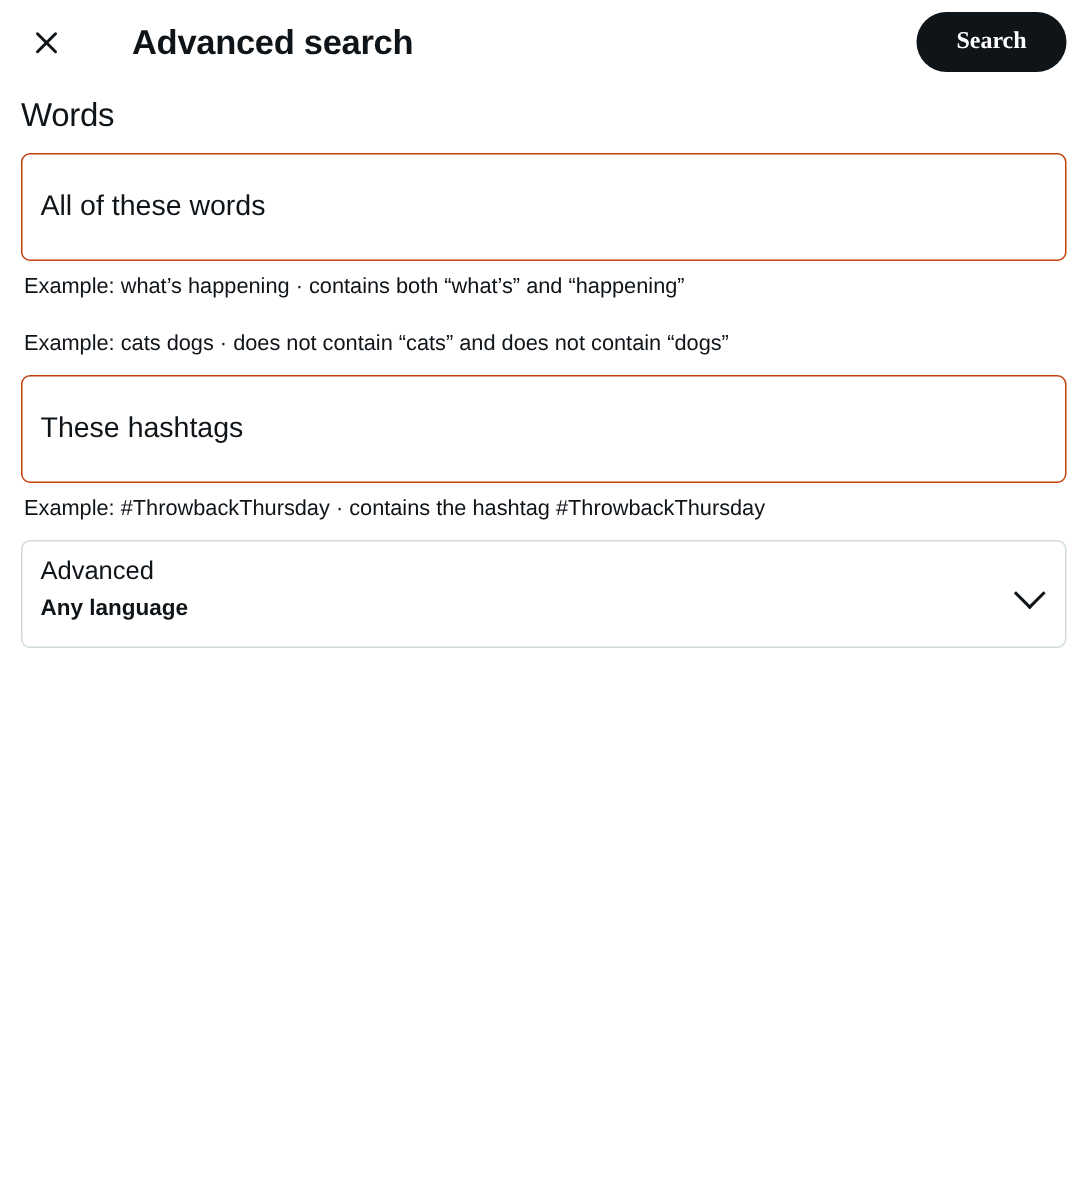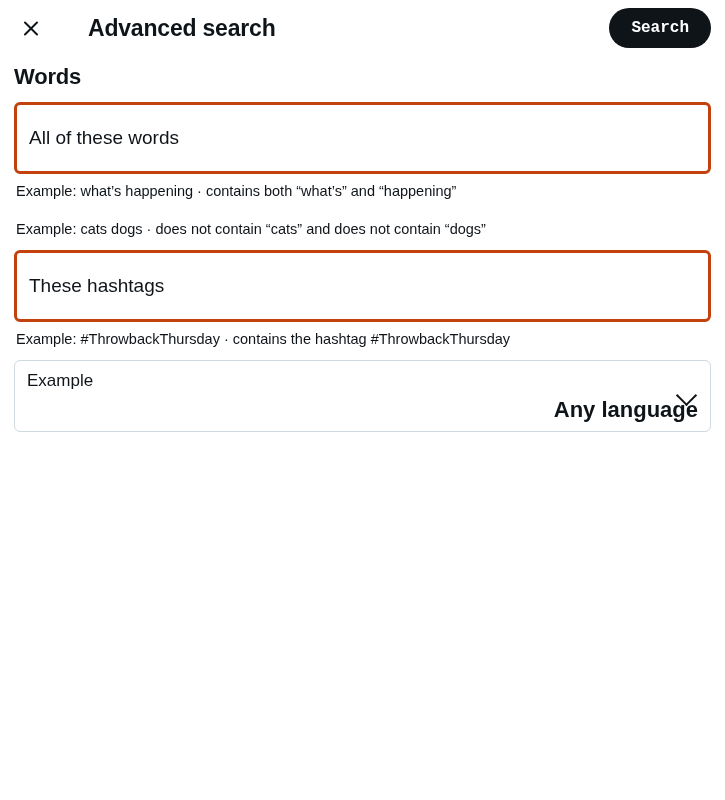--- a/index.html
+++ b/index.html
@@ -69,40 +69,40 @@
     top: 8px;
     height: 40px;
     min-width: 100px;
     padding: 6px 22px;
     background: #0f1419;
     color: #ffffff;
     border: none;
     border-radius: 9999px;
     font-size: 16px;
     font-weight: bold;
-    font-family: Liberation Mono, monospace;
+    font-family: Liberation Serif, serif;
     cursor: pointer;
     display: flex;
     align-items: center;
     justify-content: center;
   }
 
   
   .section-title {
     font-size: 22px;
-    font-weight: bold;
+    font-weight: normal;
     padding: 8px 14px 12px 14px;
     letter-spacing: -0.2px;
   }
 
   
   .fields { padding: 0 14px; }
   .field-group { margin-bottom: 12px; }
   .field-box {
-    border: 3px solid #c2410c;
+    border: 1px solid #c2410c;
     border-radius: 6px;
     height: 72px;
     display: flex;
     align-items: center;
     padding: 0 12px;
     background: #ffffff;
   }
   .field-input {
     width: 100%;
     border: none;
@@ -129,25 +129,24 @@
     position: relative;
     background: #ffffff;
     overflow: hidden;
   }
   .select-label {
     font-size: 17px;
     color: #0f1419;
     line-height: 1.2;
   }
   .select-value {
-    font-size: 22px;
+    font-size: 15px;
     font-weight: bold;
     color: #0f1419;
     margin-top: 5px;
-    text-align: right;
   }
   .chevron {
     position: absolute;
     right: 14px;
     top: 26px;
     width: 18px;
     height: 18px;
   }
   .chevron:before {
     content: "";
@@ -195,20 +194,20 @@
 
     <div class="field-group">
       <div class="field-box">
         <input class="field-input" type="text" placeholder="These hashtags" style="">
       </div>
       <div class="field-hint">Example: #ThrowbackThursday · contains the hashtag #ThrowbackThursday</div>
     </div>
 
     <div class="field-group">
       <div class="select-box">
-        <div class="select-label">Example</div>
+        <div class="select-label">Advanced</div>
         <div class="select-value">Any language</div>
         <span class="chevron"></span>
       </div>
     </div>
 
   </div>
 </div>
 
 </body></html>

